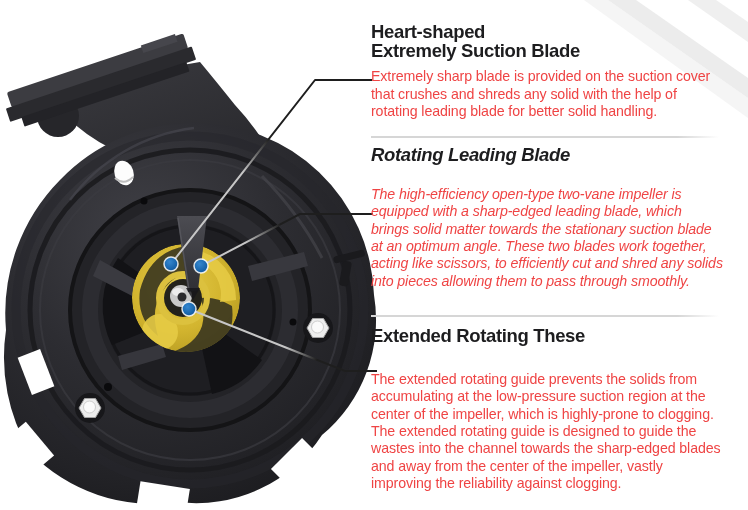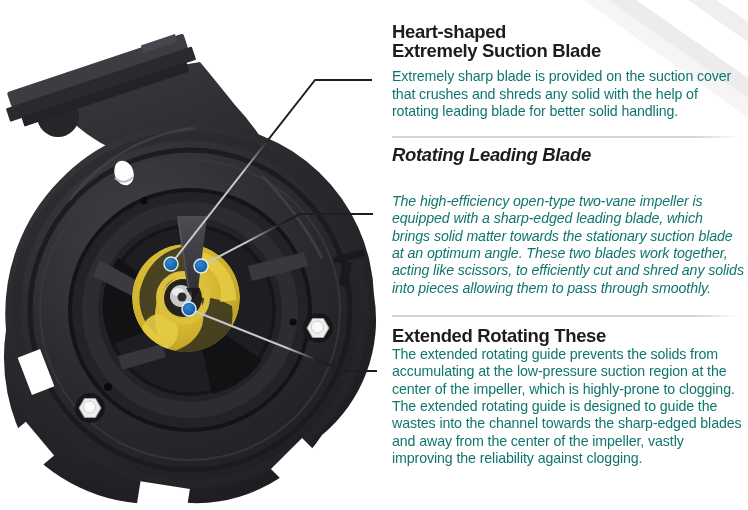--- a/index.html
+++ b/index.html
@@ -1,28 +1,28 @@
 <!DOCTYPE html>
 <html><head>
 <meta charset="utf-8">
 <style>
   html,body{margin:0;padding:0;background:#fff;}
   #stage{position:relative;width:748px;height:510px;background:#fff;overflow:hidden;
          font-family:"Liberation Sans","DejaVu Sans",sans-serif;}
   #figure-svg{position:absolute;left:0;top:0;}
-  .content{position:absolute;left:392px;top:0;width:352px;height:510px;}
+  .content{position:absolute;left:371px;top:0;width:352px;height:510px;}
   .feat{position:absolute;left:0;width:352px;}
   .feat h2{font-size:18.5px;line-height:18.8px;font-weight:700;color:#1d1d1f;
            letter-spacing:-0.35px;margin:0;}
   .feat h2 .tl{display:block;}
-  .feat p{font-size:14.2px;line-height:17.4px;color:#0f766e;letter-spacing:-0.1px;
+  .feat p{font-size:14.2px;line-height:17.4px;color:#ef4444;letter-spacing:-0.1px;
           margin:0;width:352px;}
   #feat-1{top:23px;} #feat-1 p{margin-top:7.5px;}
-  #feat-2{top:146px;font-style:italic;} #feat-2 p{margin-top:28px;}
-  #feat-3{top:327px;} #feat-3 p{margin-top:0;}
+  #feat-2{top:146px;font-style:italic;} #feat-2 p{margin-top:21px;}
+  #feat-3{top:327px;} #feat-3 p{margin-top:25px;}
   .divider{position:absolute;left:0;width:348px;height:1.5px;
            background:linear-gradient(to right,#d6d6d6 88%,rgba(214,214,214,0));}
   #div-1{top:136px;} #div-2{top:315px;}
 </style>
 </head>
 <body>
 
 <div id="stage">
 
   <svg id="figure-svg" width="748" height="510" viewBox="0 0 748 510" aria-hidden="true">

